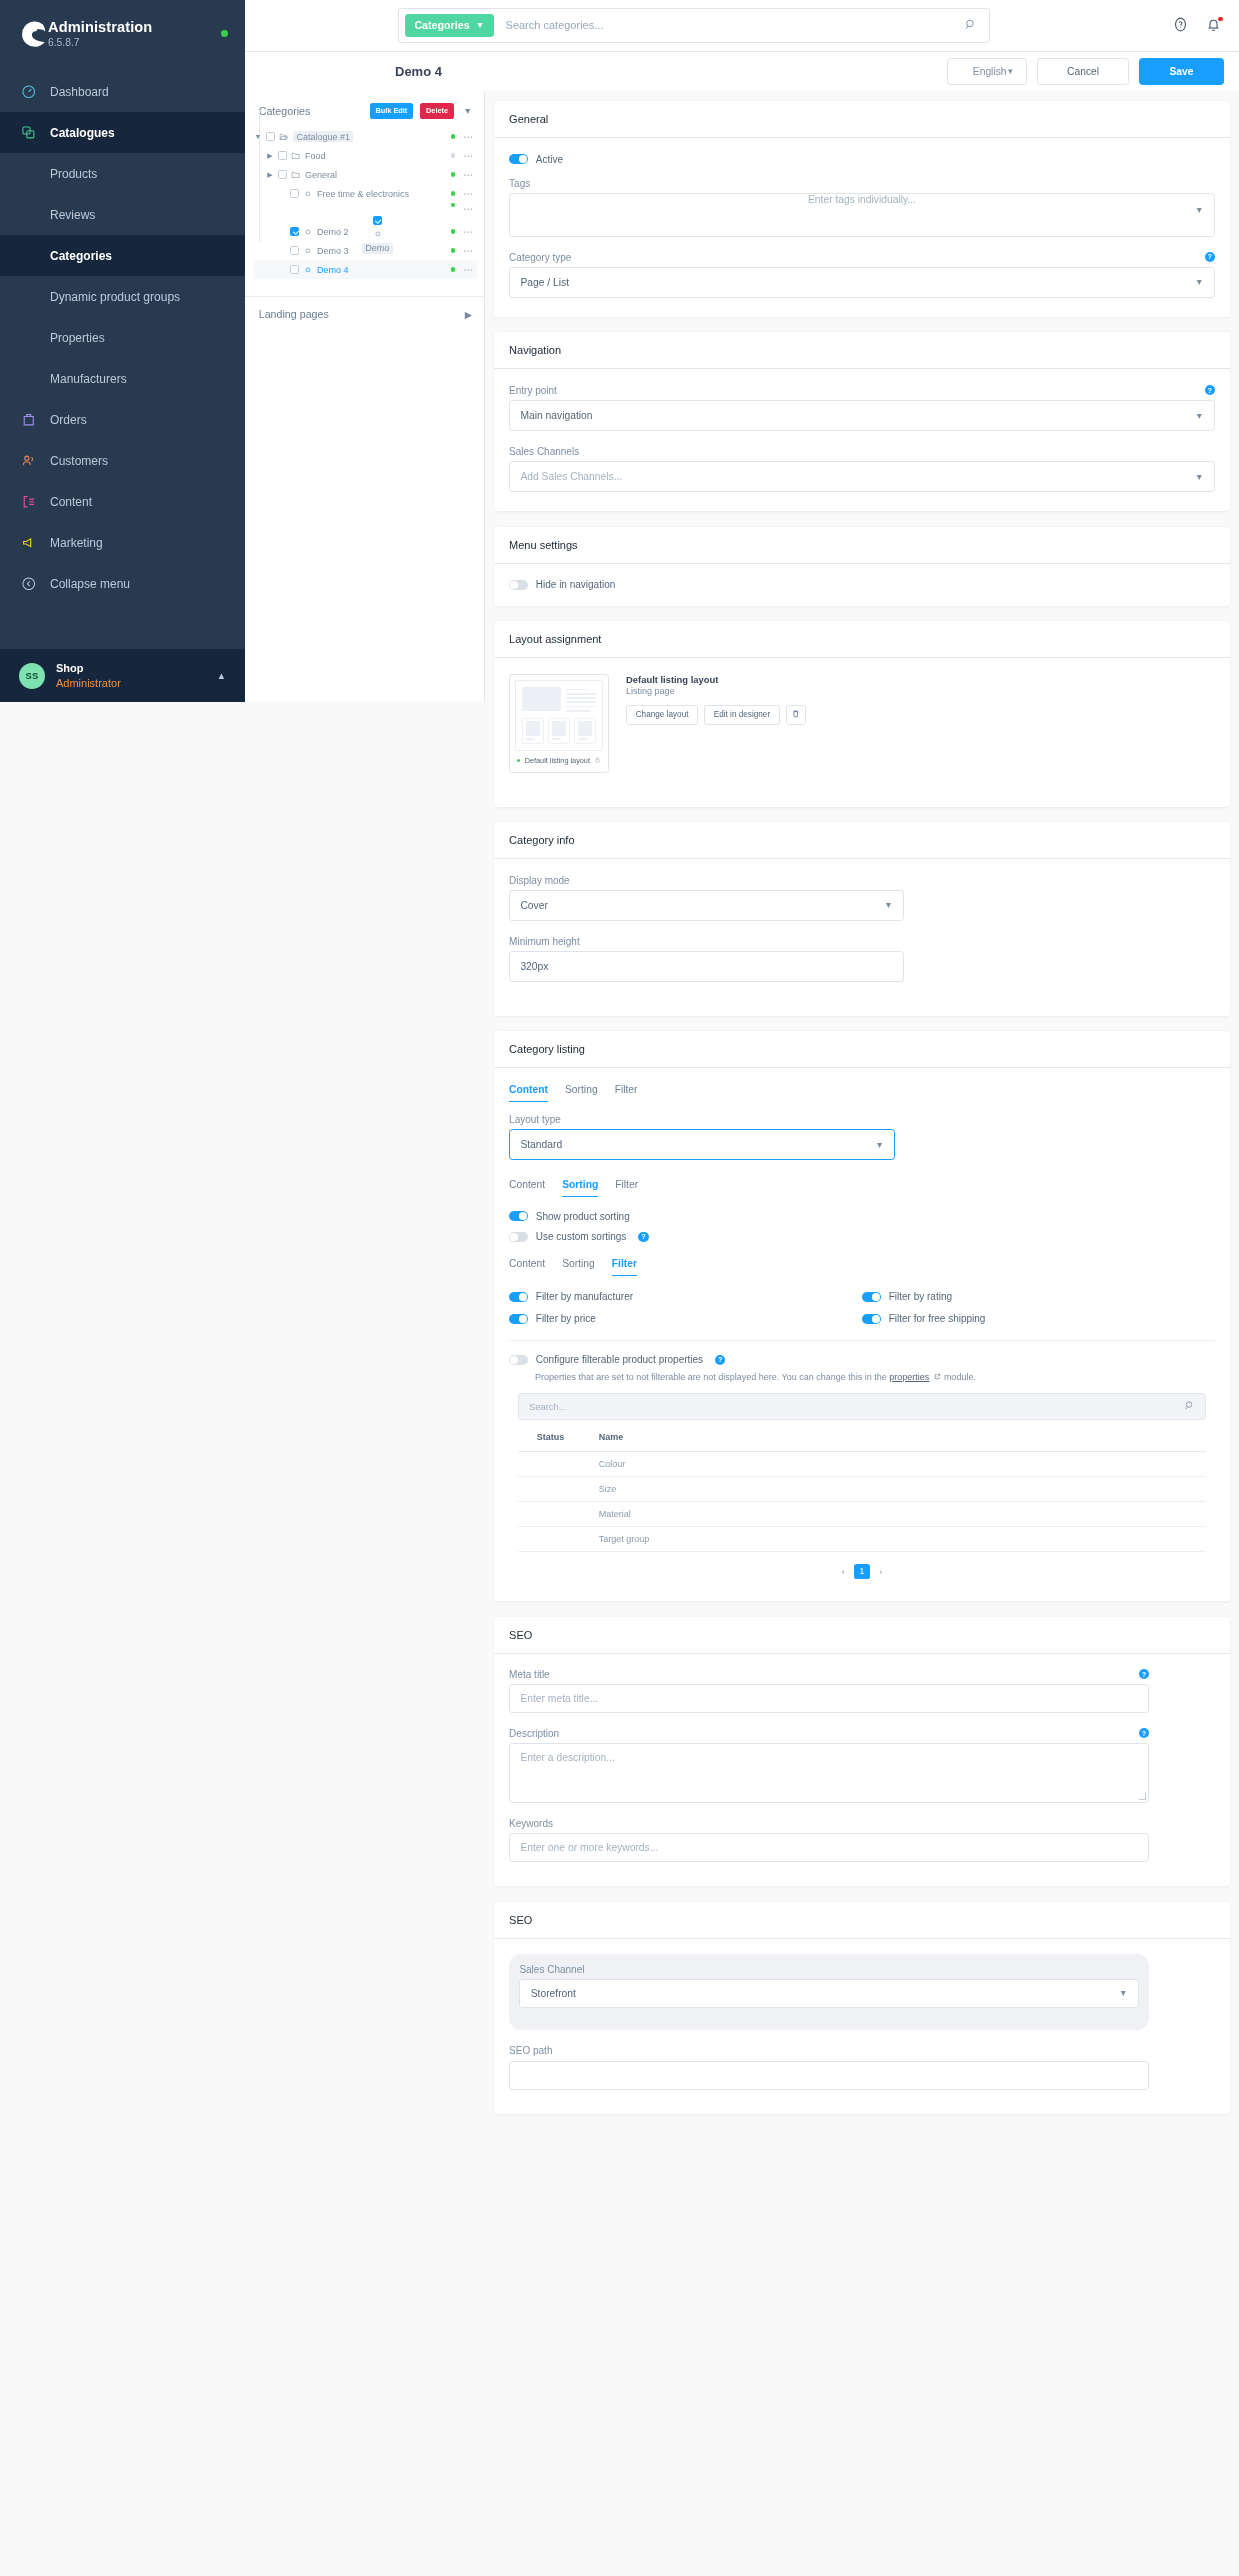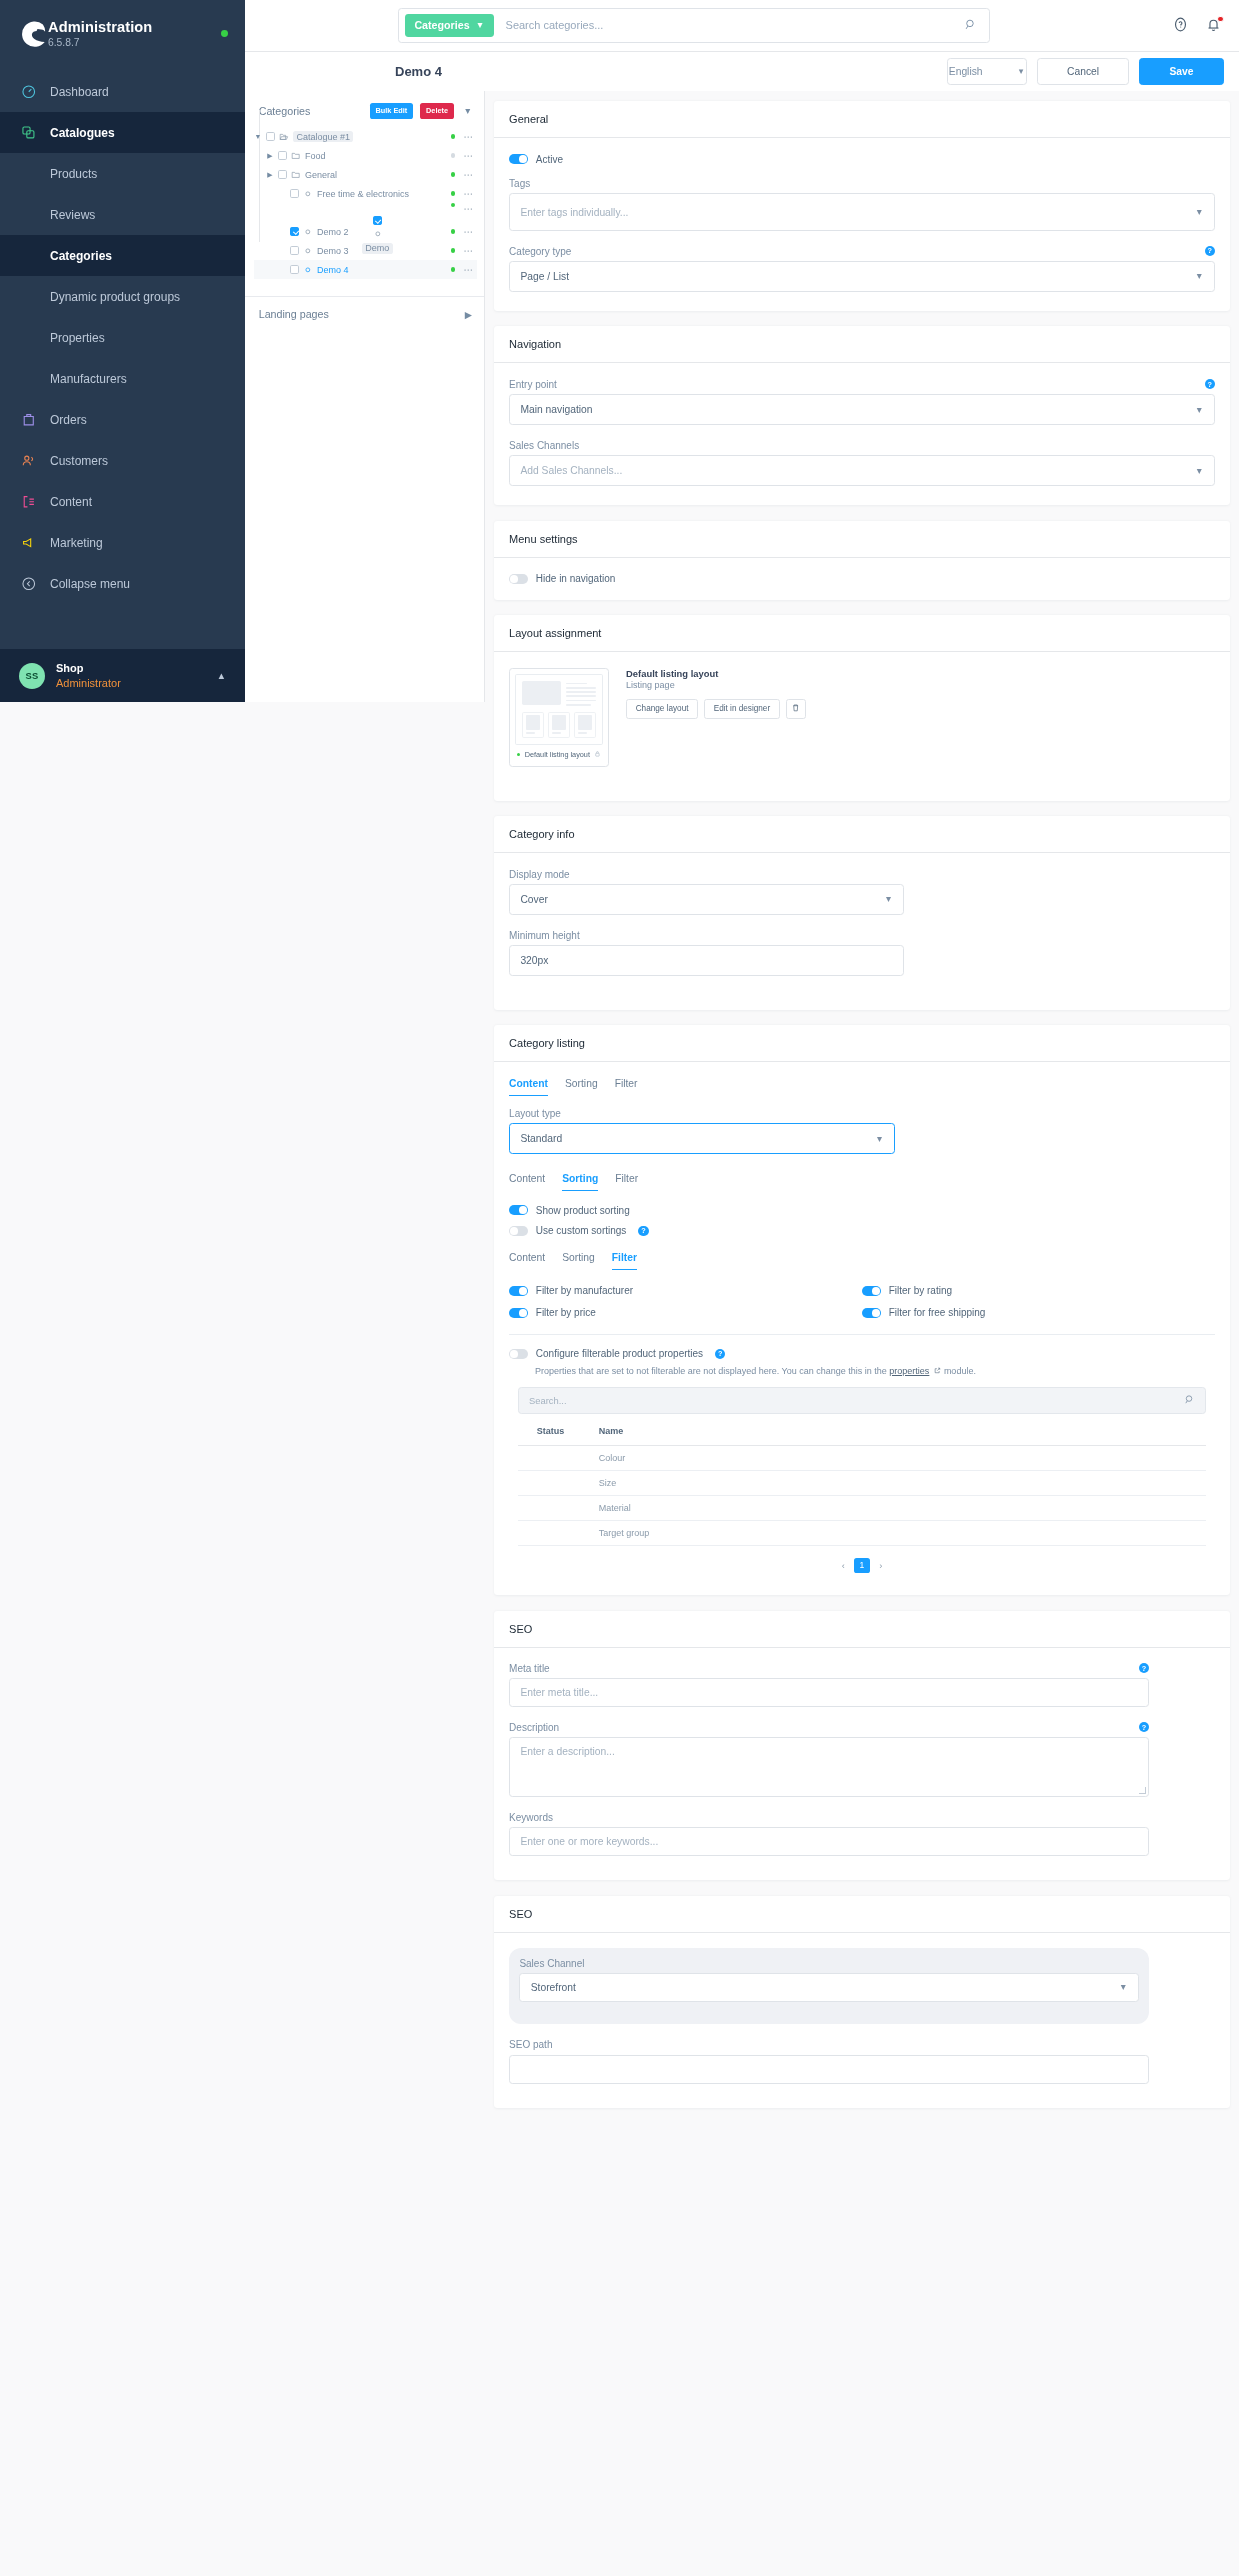--- a/index.html
+++ b/index.html
@@ -106,21 +106,21 @@
     width: 994px; height: 39px;
     background: #fff;
     display: flex; align-items: center;
   }
   .page-title { margin-left: 150px; font-size: 13px; font-weight: bold; color: #37445a; }
   .ph-actions { position: absolute; right: 15.5px; display: flex; gap: 10.3px; align-items: center; }
   .lang-select {
     width: 80px; height: 27px;
     border: 0.9px solid #dfe3e8; border-radius: 3.4px;
     background: #fff; display: flex; align-items: center;
-    padding: 0 1px; justify-content: space-between;
+    padding: 0 25px; justify-content: space-between;
     font-size: 10.3px; color: #7b8ea3; cursor: pointer;
   }
   .btn {
     height: 27px; border-radius: 3.4px; border: 0.9px solid #dfe3e8;
     background: #fff; padding: 0 29px;
     display: flex; align-items: center; justify-content: center;
     font-size: 10.3px; color: #52667a; cursor: pointer; font-weight: normal;
     font-family: "Liberation Sans", sans-serif;
   }
   .btn-primary { background: #189eff; border-color: #189eff; color: #fff; font-weight: bold; }
@@ -624,21 +624,21 @@
 
     <section class="card">
       <div class="card-head">General</div>
       <div class="card-body">
         <div class="switch-row">
           <span class="switch on"></span>
           <span class="switch-label">Active</span>
         </div>
         <div class="field">
           <label class="flabel">Tags</label>
-          <div class="finput" style="height:38px;">
+          <div class="finput" style="height:44px;flex-direction:column;">
             <span class="ph">Enter tags individually...</span>
             <span class="sel-caret">▼</span>
           </div>
         </div>
         <div class="field">
           <label class="flabel">
             <span>Category type</span>
             <span class="help-dot">?</span>
           </label>
           <div class="finput" style="height:31px;">

